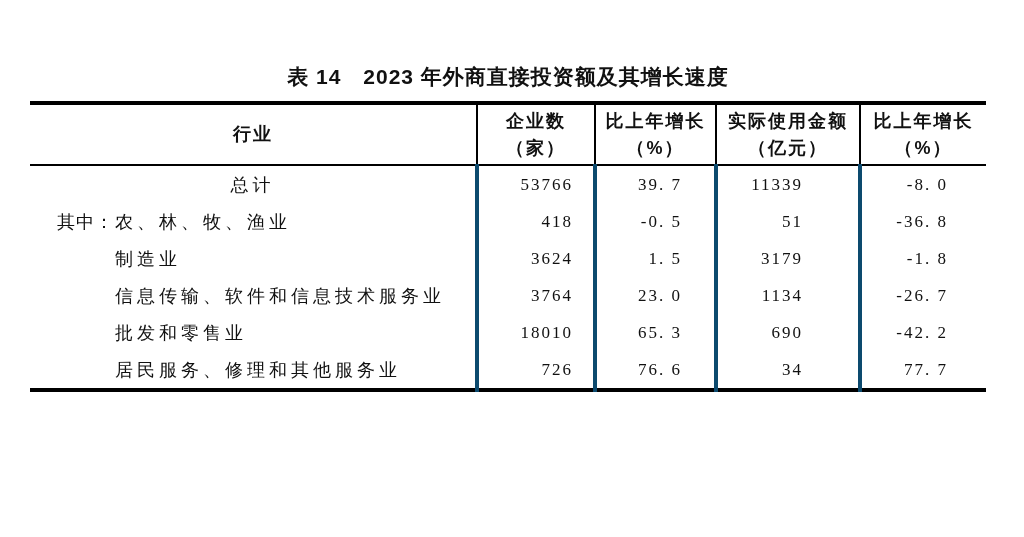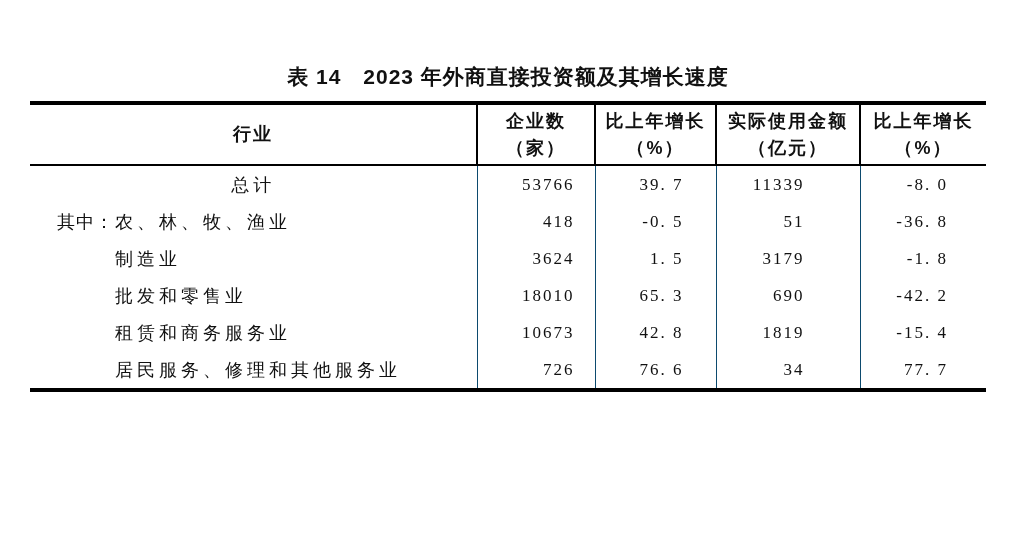--- a/index.html
+++ b/index.html
@@ -50,21 +50,21 @@
     border-right: 2px solid #000;
     text-align: center;
   }
   thead th:last-child { border-right: none; }
   .hline { line-height: 27px; text-align: center; white-space: nowrap; }
 
   tbody td {
     height: 37px;
     padding: 0;
     vertical-align: middle;
-    border-right: 1px solid #0c4a6e;
+    border-right: 4px solid #0c4a6e;
     font-size: 18px;
     white-space: nowrap;
   }
   tbody td:last-child { border-right: none; }
 
   td.ind { letter-spacing: 4px; padding-left: 27px; text-align: left; }
   td.ind.total { text-align: center; padding-left: 0; }
   td.ind.indent { padding-left: 85px; }
   .prefix { display: inline-block; width: 58px; letter-spacing: 1px; }
 
@@ -140,37 +140,37 @@
       <tr>
         <td class="ind indent">制造业</td>
         <td class="num n1">3624</td>
         <td class="num n2">1. 5</td>
         <td class="num n3">3179</td>
         <td class="num n4">-1. 8</td>
       </tr>
 
 
 
+      <tr>
+        <td class="ind indent">信息传输、软件和信息技术服务业</td>
+        <td class="num n1">3764</td>
+        <td class="num n2">23. 0</td>
+        <td class="num n3">1134</td>
+        <td class="num n4">-26. 7</td>
+      </tr>
 
       <tr>
         <td class="ind indent">批发和零售业</td>
         <td class="num n1">18010</td>
         <td class="num n2">65. 3</td>
         <td class="num n3">690</td>
         <td class="num n4">-42. 2</td>
       </tr>
 
 
-      <tr>
-        <td class="ind indent">租赁和商务服务业</td>
-        <td class="num n1">10673</td>
-        <td class="num n2">42. 8</td>
-        <td class="num n3">1819</td>
-        <td class="num n4">-15. 4</td>
-      </tr>
 
       <tr>
         <td class="ind indent">居民服务、修理和其他服务业</td>
         <td class="num n1">726</td>
         <td class="num n2">76. 6</td>
         <td class="num n3">34</td>
         <td class="num n4">77. 7</td>
       </tr>
 
     </tbody>

